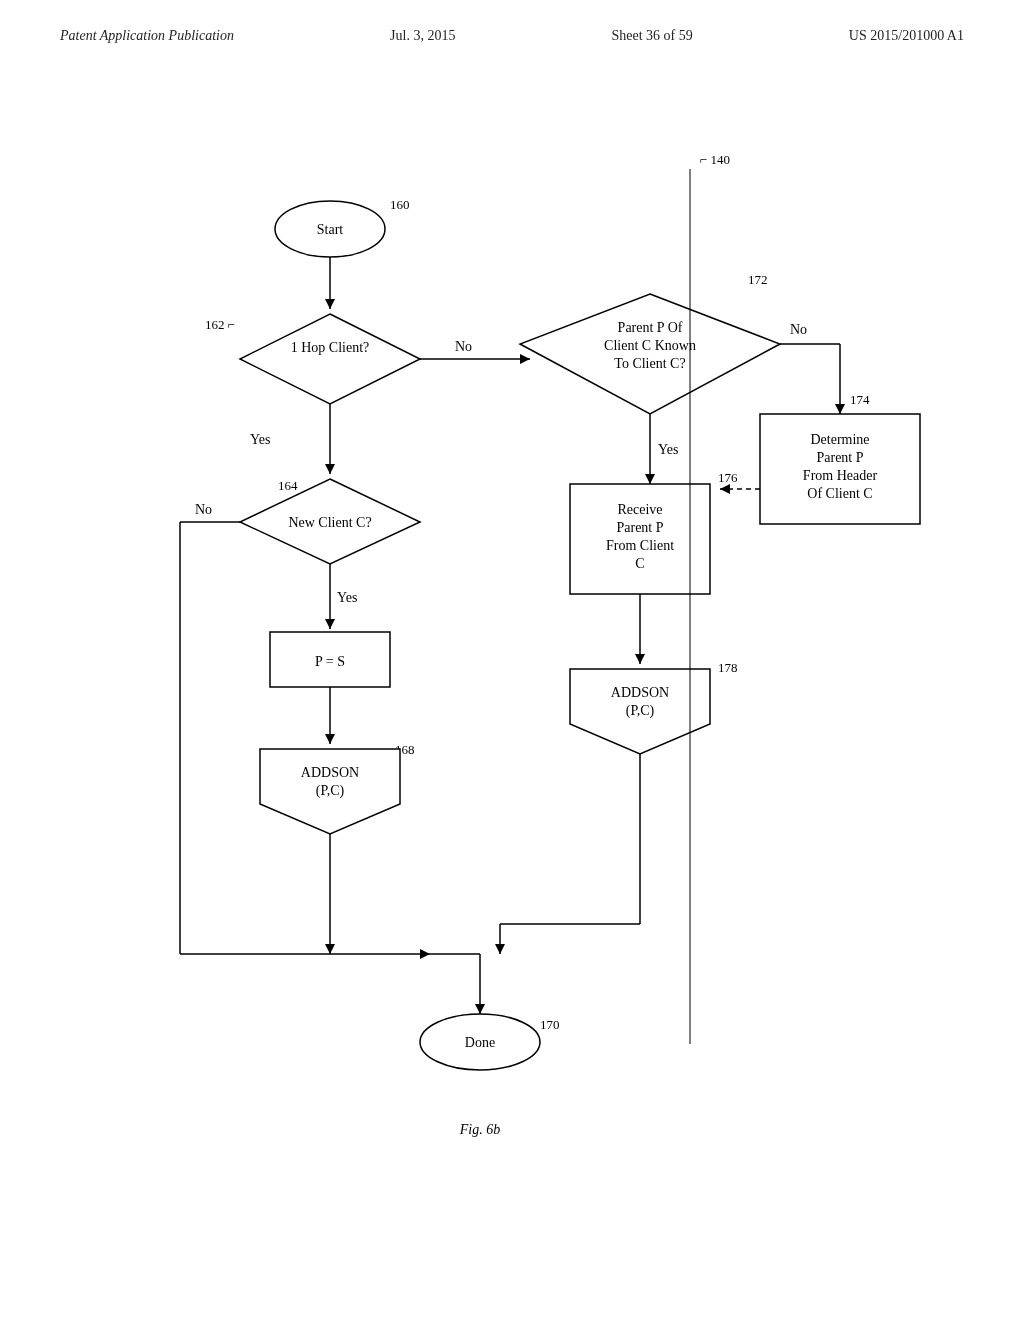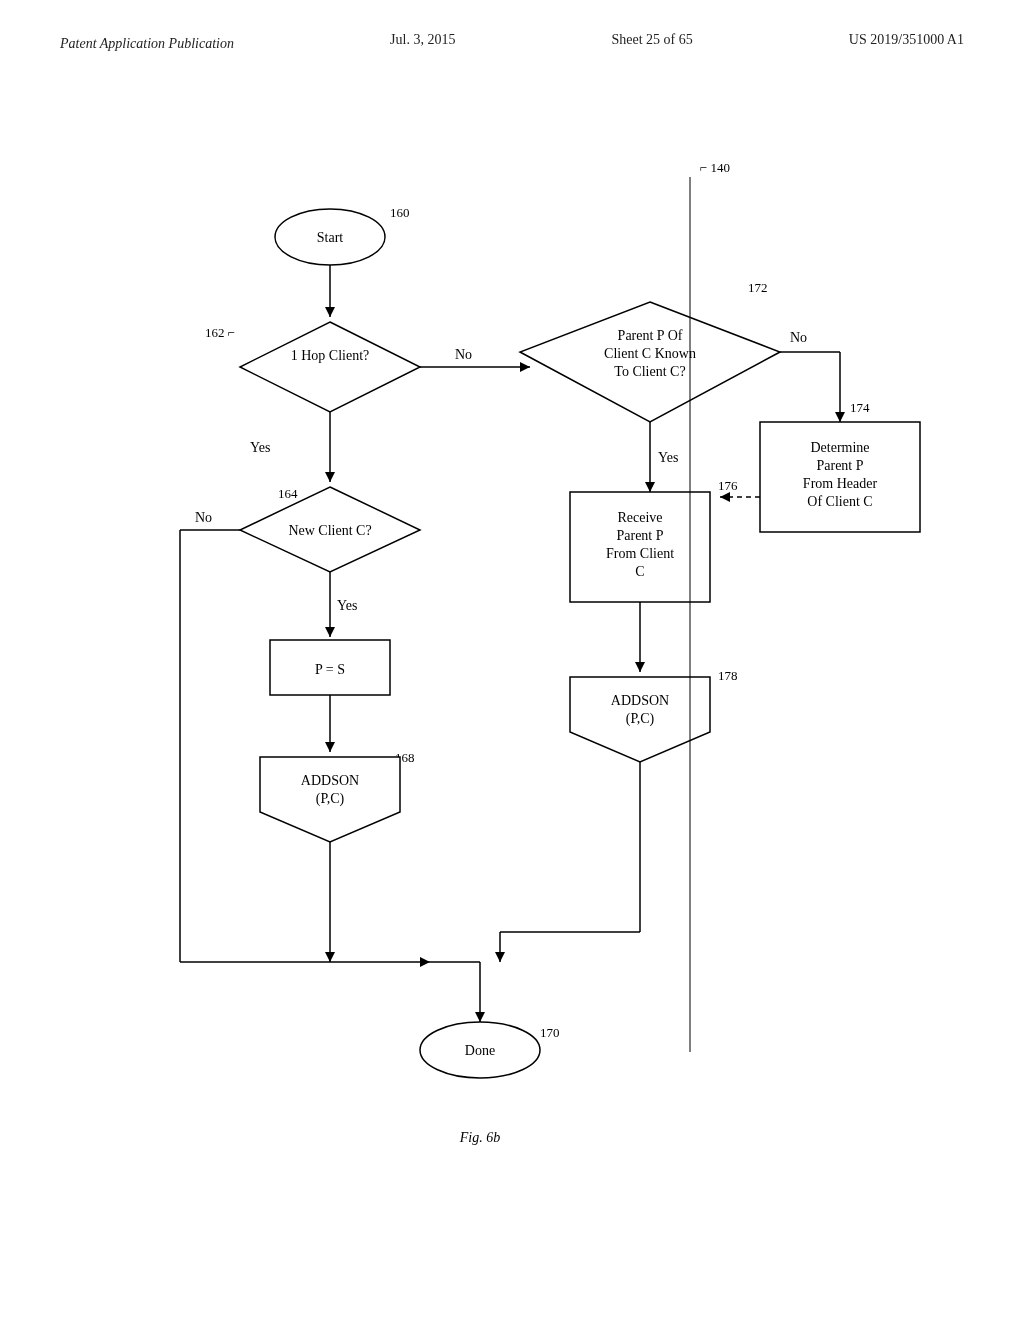--- a/index.html
+++ b/index.html
@@ -19,21 +19,21 @@
       padding: 0;
     }
     .header {
       display: flex;
       justify-content: space-between;
       align-items: center;
       padding: 28px 60px 10px 60px;
       font-size: 14px;
       color: #222;
     }
-    .header-left { font-style: italic; margin-top: 8px; }
+    .header-left { font-style: italic; }
     .header-center { }
     .header-right { }
     .diagram-area {
       position: relative;
       width: 100%;
       height: 1200px;
       text-decoration: underline;
     }
     svg.flowchart {
       position: absolute;
@@ -43,22 +43,22 @@
       height: 100%;
     }
   </style>
 </head>
 <body>
 
 <div class="page">
   <div class="header">
     <span class="header-left">Patent Application Publication</span>
     <span class="header-center">Jul. 3, 2015</span>
-    <span class="header-sheet">Sheet 25 of 65</span>
-    <span class="header-right">US 2019/351000 A1</span>
+    <span class="header-sheet">Sheet 36 of 59</span>
+    <span class="header-right">US 2015/201000 A1</span>
   </div>
 
   <div class="diagram-area">
     <svg class="flowchart" viewBox="0 0 1024 1200">
 
       <defs>
         <style>
           text { font-family: 'Times New Roman', Times, serif; font-size: 14px; }
           .label-sm { font-size: 13px; }
           .ref { font-size: 13px; }

